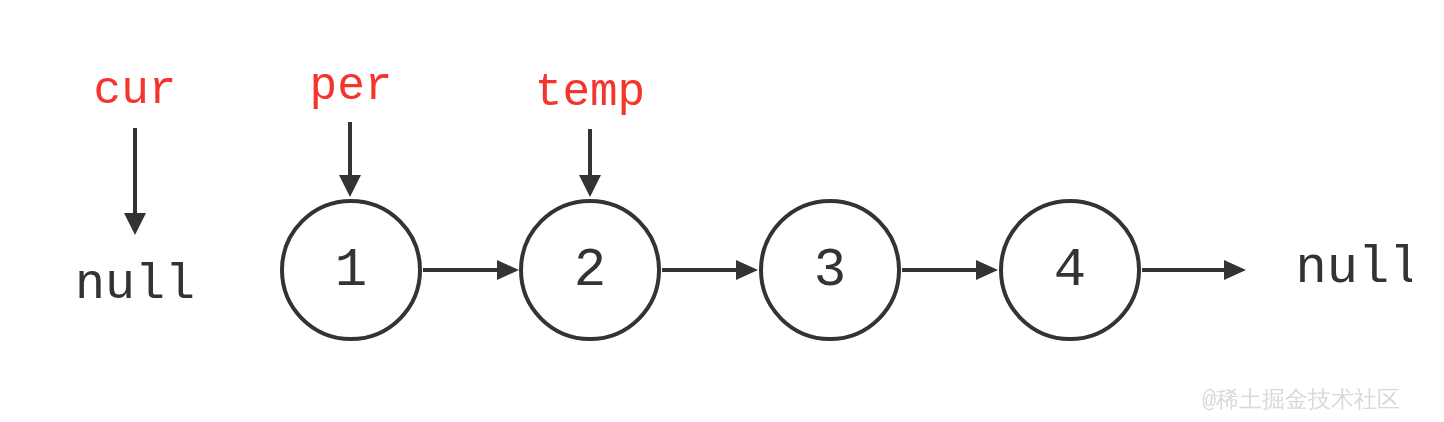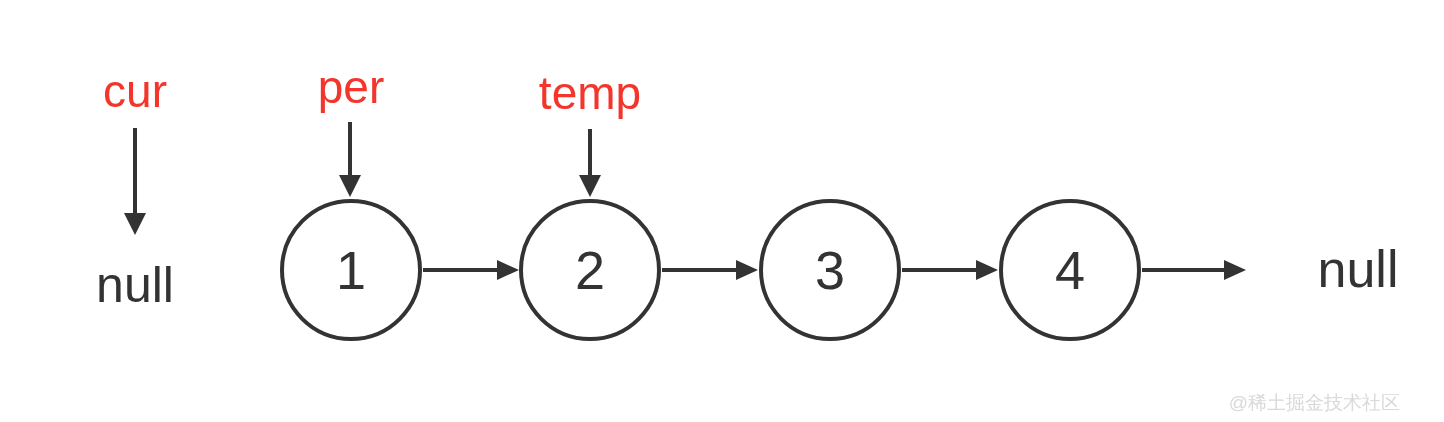--- a/index.html
+++ b/index.html
@@ -5,21 +5,21 @@
   :root{
     --stroke:#333333;
     --red:#f4352c;
     --wm:#d9d9d9;
   }
   html,body{margin:0;padding:0;background:#ffffff;}
   .canvas{
     position:relative;
     width:1412px;height:422px;
     background:#ffffff;
-    font-family:Liberation Sans, sans-serif;
+    font-family:Liberation Mono, monospace;
     overflow:hidden;
   }
   
   .pointer-label{
     position:absolute;
     transform:translateX(-50%);
     color:var(--red);
     font-size:46px;
     line-height:1.0;
     white-space:nowrap;
@@ -68,21 +68,21 @@
     position:absolute;top:50%;right:0;transform:translateY(-50%);
     width:0;height:0;
     border-top:10px solid transparent;
     border-bottom:10px solid transparent;
     border-left:22px solid var(--stroke);
   }
   .watermark{
     position:absolute;
     right:12px;bottom:8px;
     color:var(--wm);
-    font-size:19px;
+    font-size:23px;
     line-height:1.1;
     white-space:nowrap;
   }
 </style>
 </head>
 <body>
 
 <div class="canvas">
 
   <div class="pointer-label" style="left:135px;top:68px;">cur</div>

